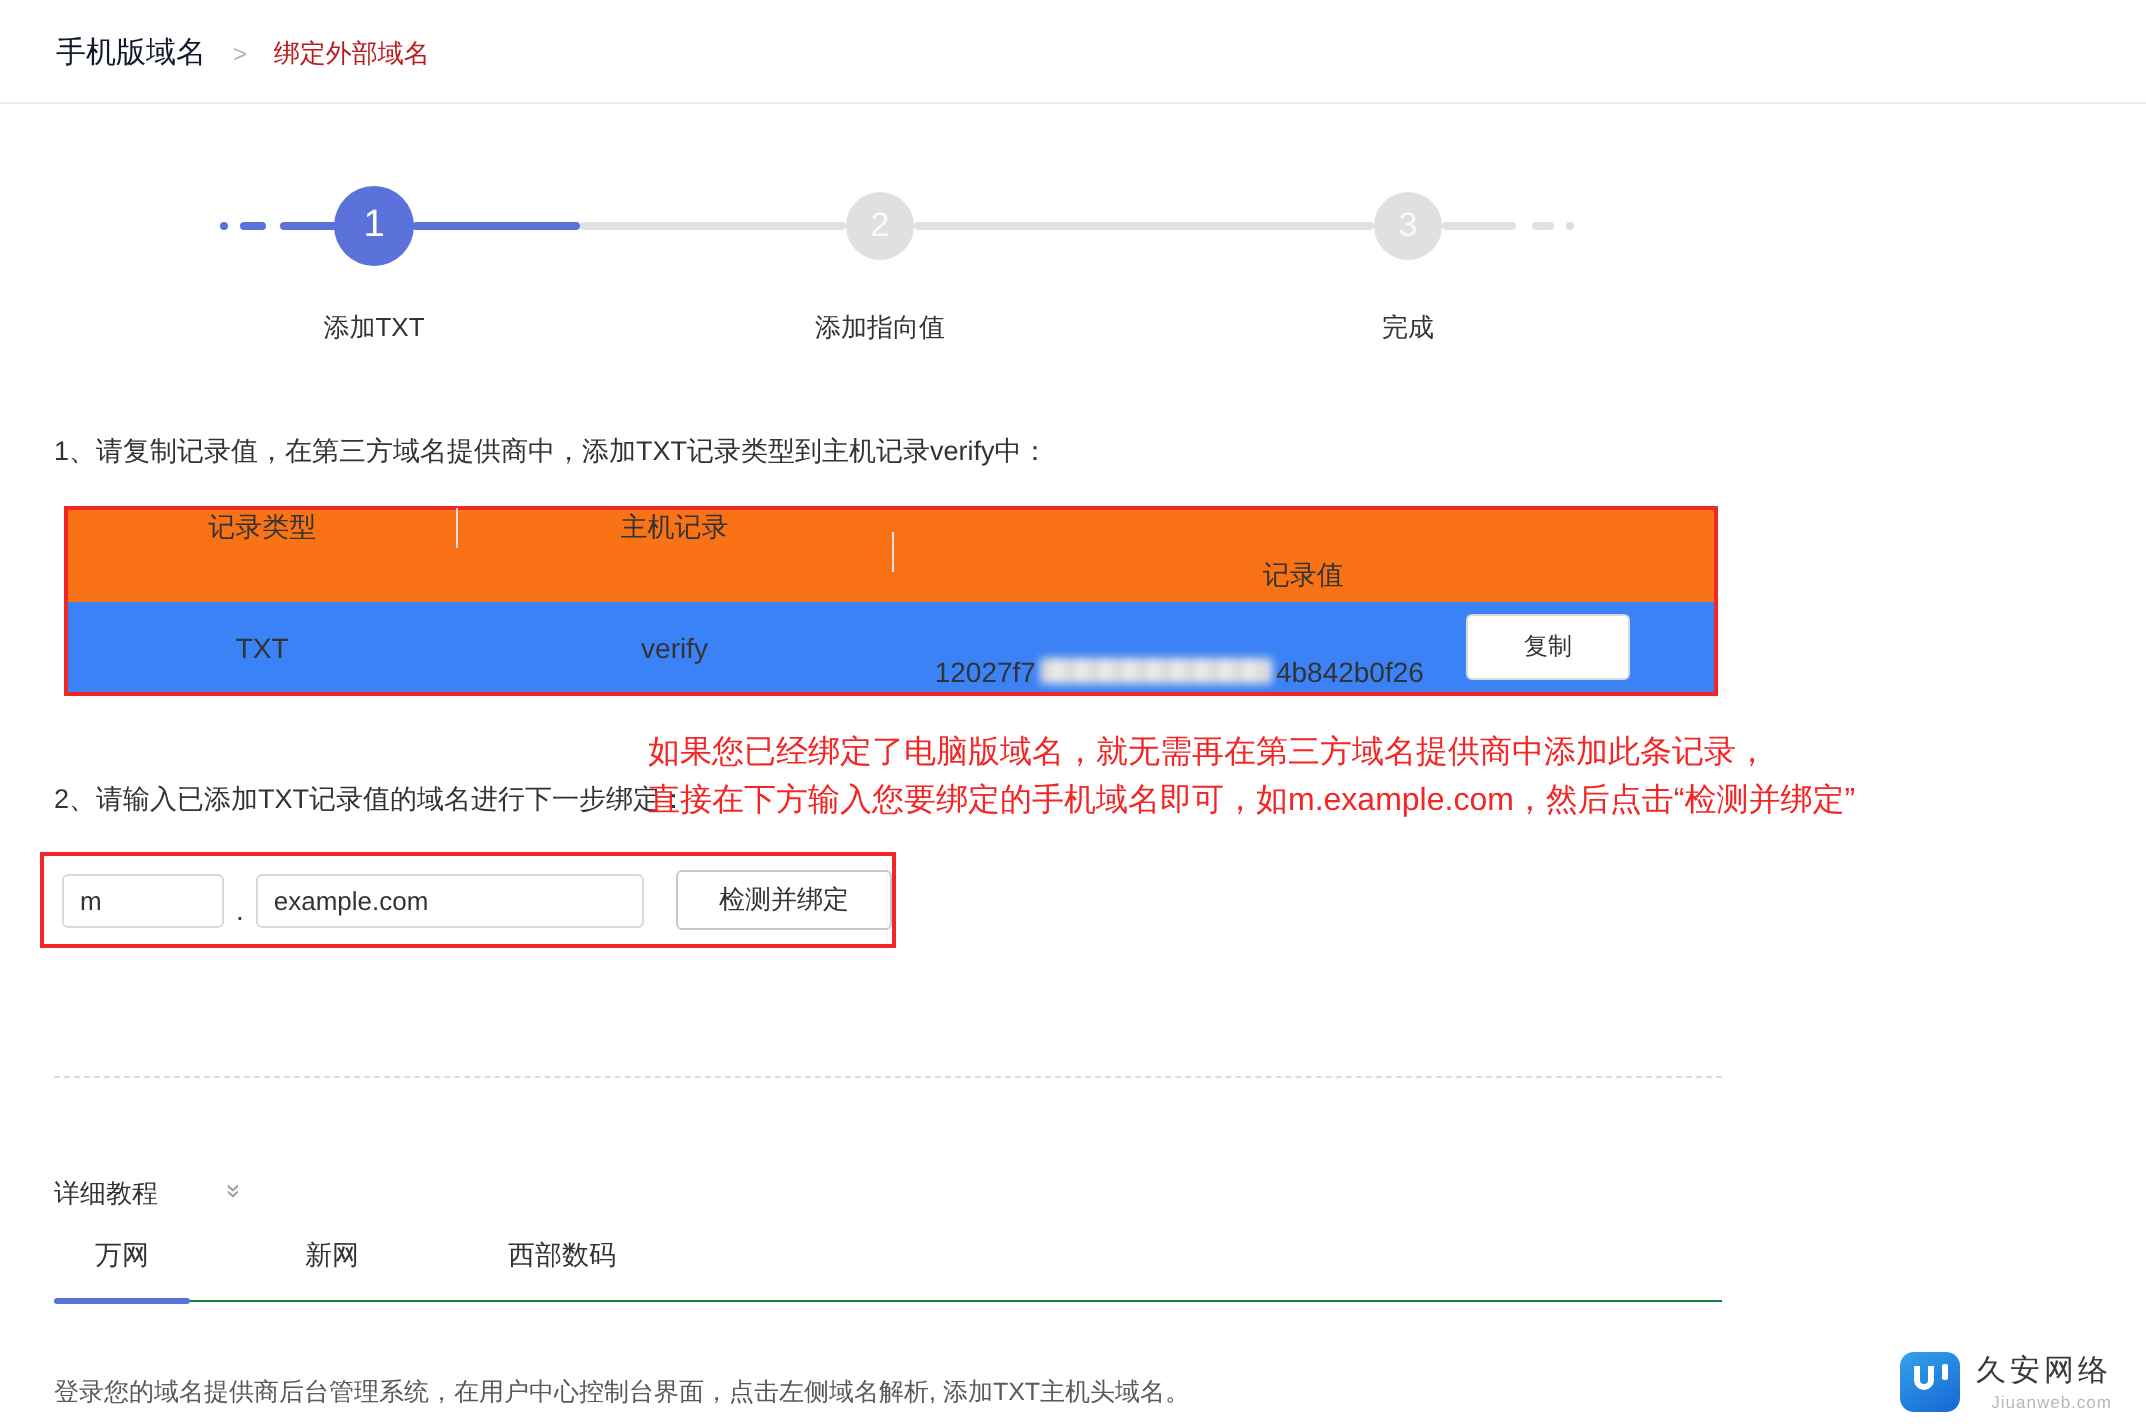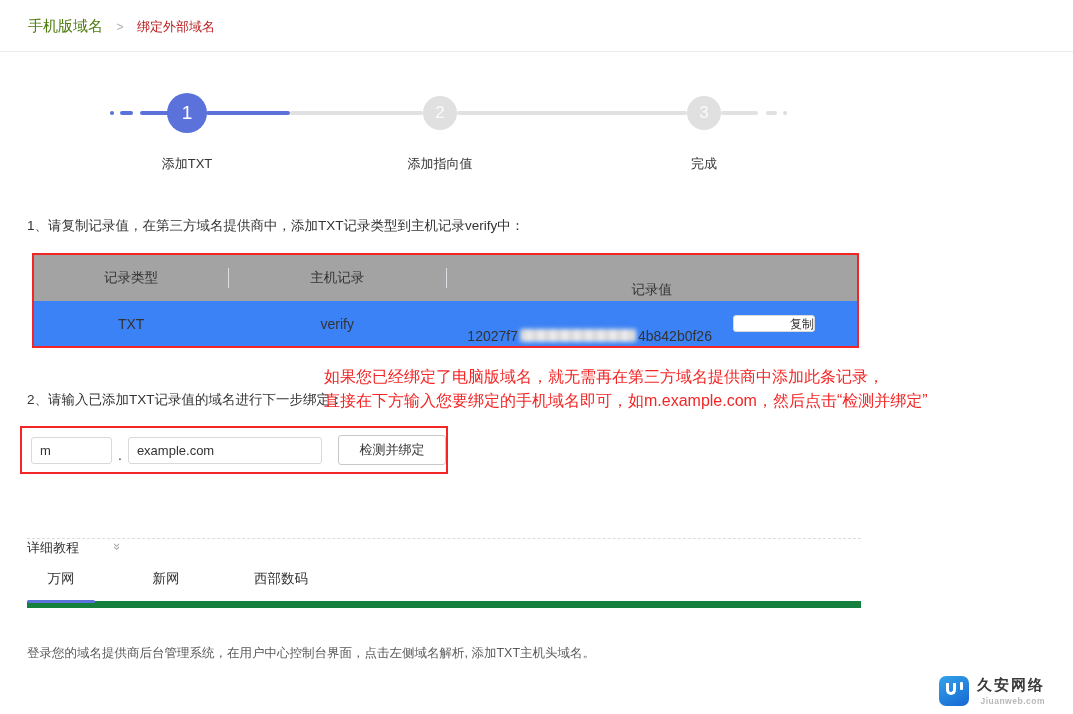--- a/index.html
+++ b/index.html
@@ -4,80 +4,80 @@
 <style>
   * { margin:0; padding:0; box-sizing:border-box; }
   body { background:#fff; }
   .page {
     position:relative; width:1073px; height:714px; background:#fff;
     font-family:"Liberation Sans","DejaVu Sans",sans-serif; color:#333;
     overflow:hidden;
   }
   
   .crumb-bar { padding:17px 0 15px 28px; border-bottom:1px solid #ebebeb; }
-  .crumb-parent { color:#4d7c0f; font-size:15px; cursor:pointer;margin-top:44px; }
+  .crumb-parent { color:#0f172a; font-size:15px; cursor:pointer;margin-top:44px; }
   .crumb-sep { color:#b0b0b0; font-size:12px; margin:0 9px; }
   .crumb-current { color:#b91c1c; font-size:13px; }
   
   .stepper { position:relative; height:100px; margin-top:31px; }
   .seg { position:absolute; top:28px; height:4px; border-radius:2px; }
   .seg.blue { background:#5b72da; }
   .seg.gray { background:#e1e1e1; }
   .dot { position:absolute; top:28px; width:4px; height:4px; border-radius:50%; }
   .dot.blue { background:#5b72da; } .dot.gray { background:#dcdcdc; }
   .circle { position:absolute; border-radius:50%; display:flex; align-items:center; justify-content:center; color:#fff; }
   .circle.active { width:40px; height:40px; top:10px; background:#5b72da; font-size:19px; }
   .circle.pending { width:34px; height:34px; top:13px; background:#e0e0e0; color:#fafafa; font-size:17px; }
   .step-label { position:absolute; top:72px; width:110px; text-align:center; font-size:13px; color:#333; }
   
   .main { padding-left:27px; }
   .instr1 { margin-top:34px; font-size:13.5px; color:#333; }
   
   .table-box { margin-top:18px; margin-left:5px; width:827px; border:2px solid #f32525; background:#fff; }
-  .thead { display:flex; align-items:center; height:46px; background:#a3a3a3; }
+  .thead { display:flex; align-items:flex-start; height:46px; background:#f97316; }
   .trow  { display:flex; align-items:center; height:45px; background:#3b82f6; }
   .col1 { width:23.6%; text-align:center; }
   .col2 { width:26.5%; text-align:center; position:relative; }
   .col3 { width:49.9%; text-align:center; position:relative; display:flex; align-items:center; }
   .thead .col2::before, .thead .col3::before {
     content:""; position:absolute; left:0; top:50%; transform:translateY(-50%);
     width:1px; height:20px; background:#dcdfe3;
   }
   .thead { font-size:13.5px; color:#333; }
   .trow { font-size:14px; color:#333; }
   .rec-value { flex:1; text-align:center; white-space:nowrap;margin-top:24px; }
   .blur-chunk { display:inline-block; width:116px; height:13px; vertical-align:-1px; margin:0 2px;
     background:repeating-linear-gradient(90deg,#dadada 0 6px,#ececec 6px 12px); filter:blur(2px); border-radius:2px; }
-  .copy-btn { width:82px; height:17px; margin-right:42px; background:#fff; border:1px solid #d9d9d9;
-    border-radius:3px; font-size:12px; color:#333; cursor:pointer; font-family:inherit;text-align:right; }
+  .copy-btn { width:82px; height:33px; margin-right:42px; background:#fff; border:1px solid #d9d9d9;
+    border-radius:3px; font-size:12px; color:#333; cursor:pointer; font-family:inherit; }
   
   .sec2 { position:relative; height:60px; margin-top:15px; }
   .instr2 { position:absolute; left:0; top:28px; font-size:13.5px; color:#333; }
   .annotation { position:absolute; left:297px; top:2px; color:#f32525; font-size:16px; line-height:24px; white-space:nowrap; }
   
   .form-box { position:relative; margin-left:-7px; margin-top:3px; width:428px; height:48px;
     border:2px solid #f32525; display:flex; align-items:center; padding-left:9px; }
   .txt-input { height:27px; border:1px solid #d9d9d9; border-radius:3px; padding:0 8px;
     font-size:13px; color:#333; font-family:inherit; outline:none; background:#fff; }
   .sub-input { width:81px; }
   .dom-input { width:196px; }
   .dot-sep { margin:10px 6px 0 6px; color:#333; font-size:14px; }
   .check-btn { margin-left:16px; width:112px; height:30px; background:#fff; border:1px solid #c8c8c8;
     border-radius:3px; font-size:13px; color:#333; cursor:pointer; font-family:inherit; }
   
   .dashed-div { margin-top:64px; width:834px; border-top:1px dashed #dcdcdc; }
-  .tut-title-row { font-size:13px; color:#333; display:flex; align-items:flex-start;gap:28px; }
+  .tut-title-row { margin-top:49px; font-size:13px; color:#333; display:flex; align-items:flex-start;gap:28px; }
   .tut-chevron { display:inline-block; margin-left:7px; color:#9a9a9a; font-size:13px; transform:rotate(90deg); }
-  .tabs { display:flex; margin-top:13px; width:834px; border-bottom:7px solid #15803d; }
+  .tabs { display:flex; margin-top:13px; width:834px; border-bottom:1px solid #15803d; }
   .tab { width:68px; text-align:center; padding-bottom:13px; font-size:13.5px; color:#333; cursor:pointer; position:relative; }
   .tab.t1 { margin-right:37px; } .tab.t2 { margin-right:47px; }
   .tab.active::after { content:""; position:absolute; left:0; right:0; bottom:-2px; height:3px; background:#5b72da; border-radius:2px; }
   .tut-content { margin-top:37px; font-size:12.5px; color:#595959; }
   
-  .brand { position:absolute; right:28px; bottom:8px; display:flex; align-items:center;font-weight:bold; }
+  .brand { position:absolute; right:17px; bottom:8px; display:flex; align-items:center; }
   .brand-icon { width:30px; height:30px; border-radius:7px; background:linear-gradient(150deg,#34a3ea,#1667d2);
     position:relative; margin-right:8px; }
   .brand-u { position:absolute; left:7px; top:7px; width:10px; height:12px;
     border:3px solid #fff; border-top:none; border-radius:0 0 5px 5px; }
   .brand-bar { position:absolute; right:6px; top:6px; width:3px; height:8px; background:#fff; border-radius:1px; }
   .brand-text { display:flex; flex-direction:column; align-items:flex-end; }
   .brand-name { font-size:15px; color:#3a3a3a; letter-spacing:2px; }
   .brand-domain { font-size:8.5px; color:#b8b8b8; margin-top:1px; letter-spacing:0.5px; }
 </style>
 </head>

